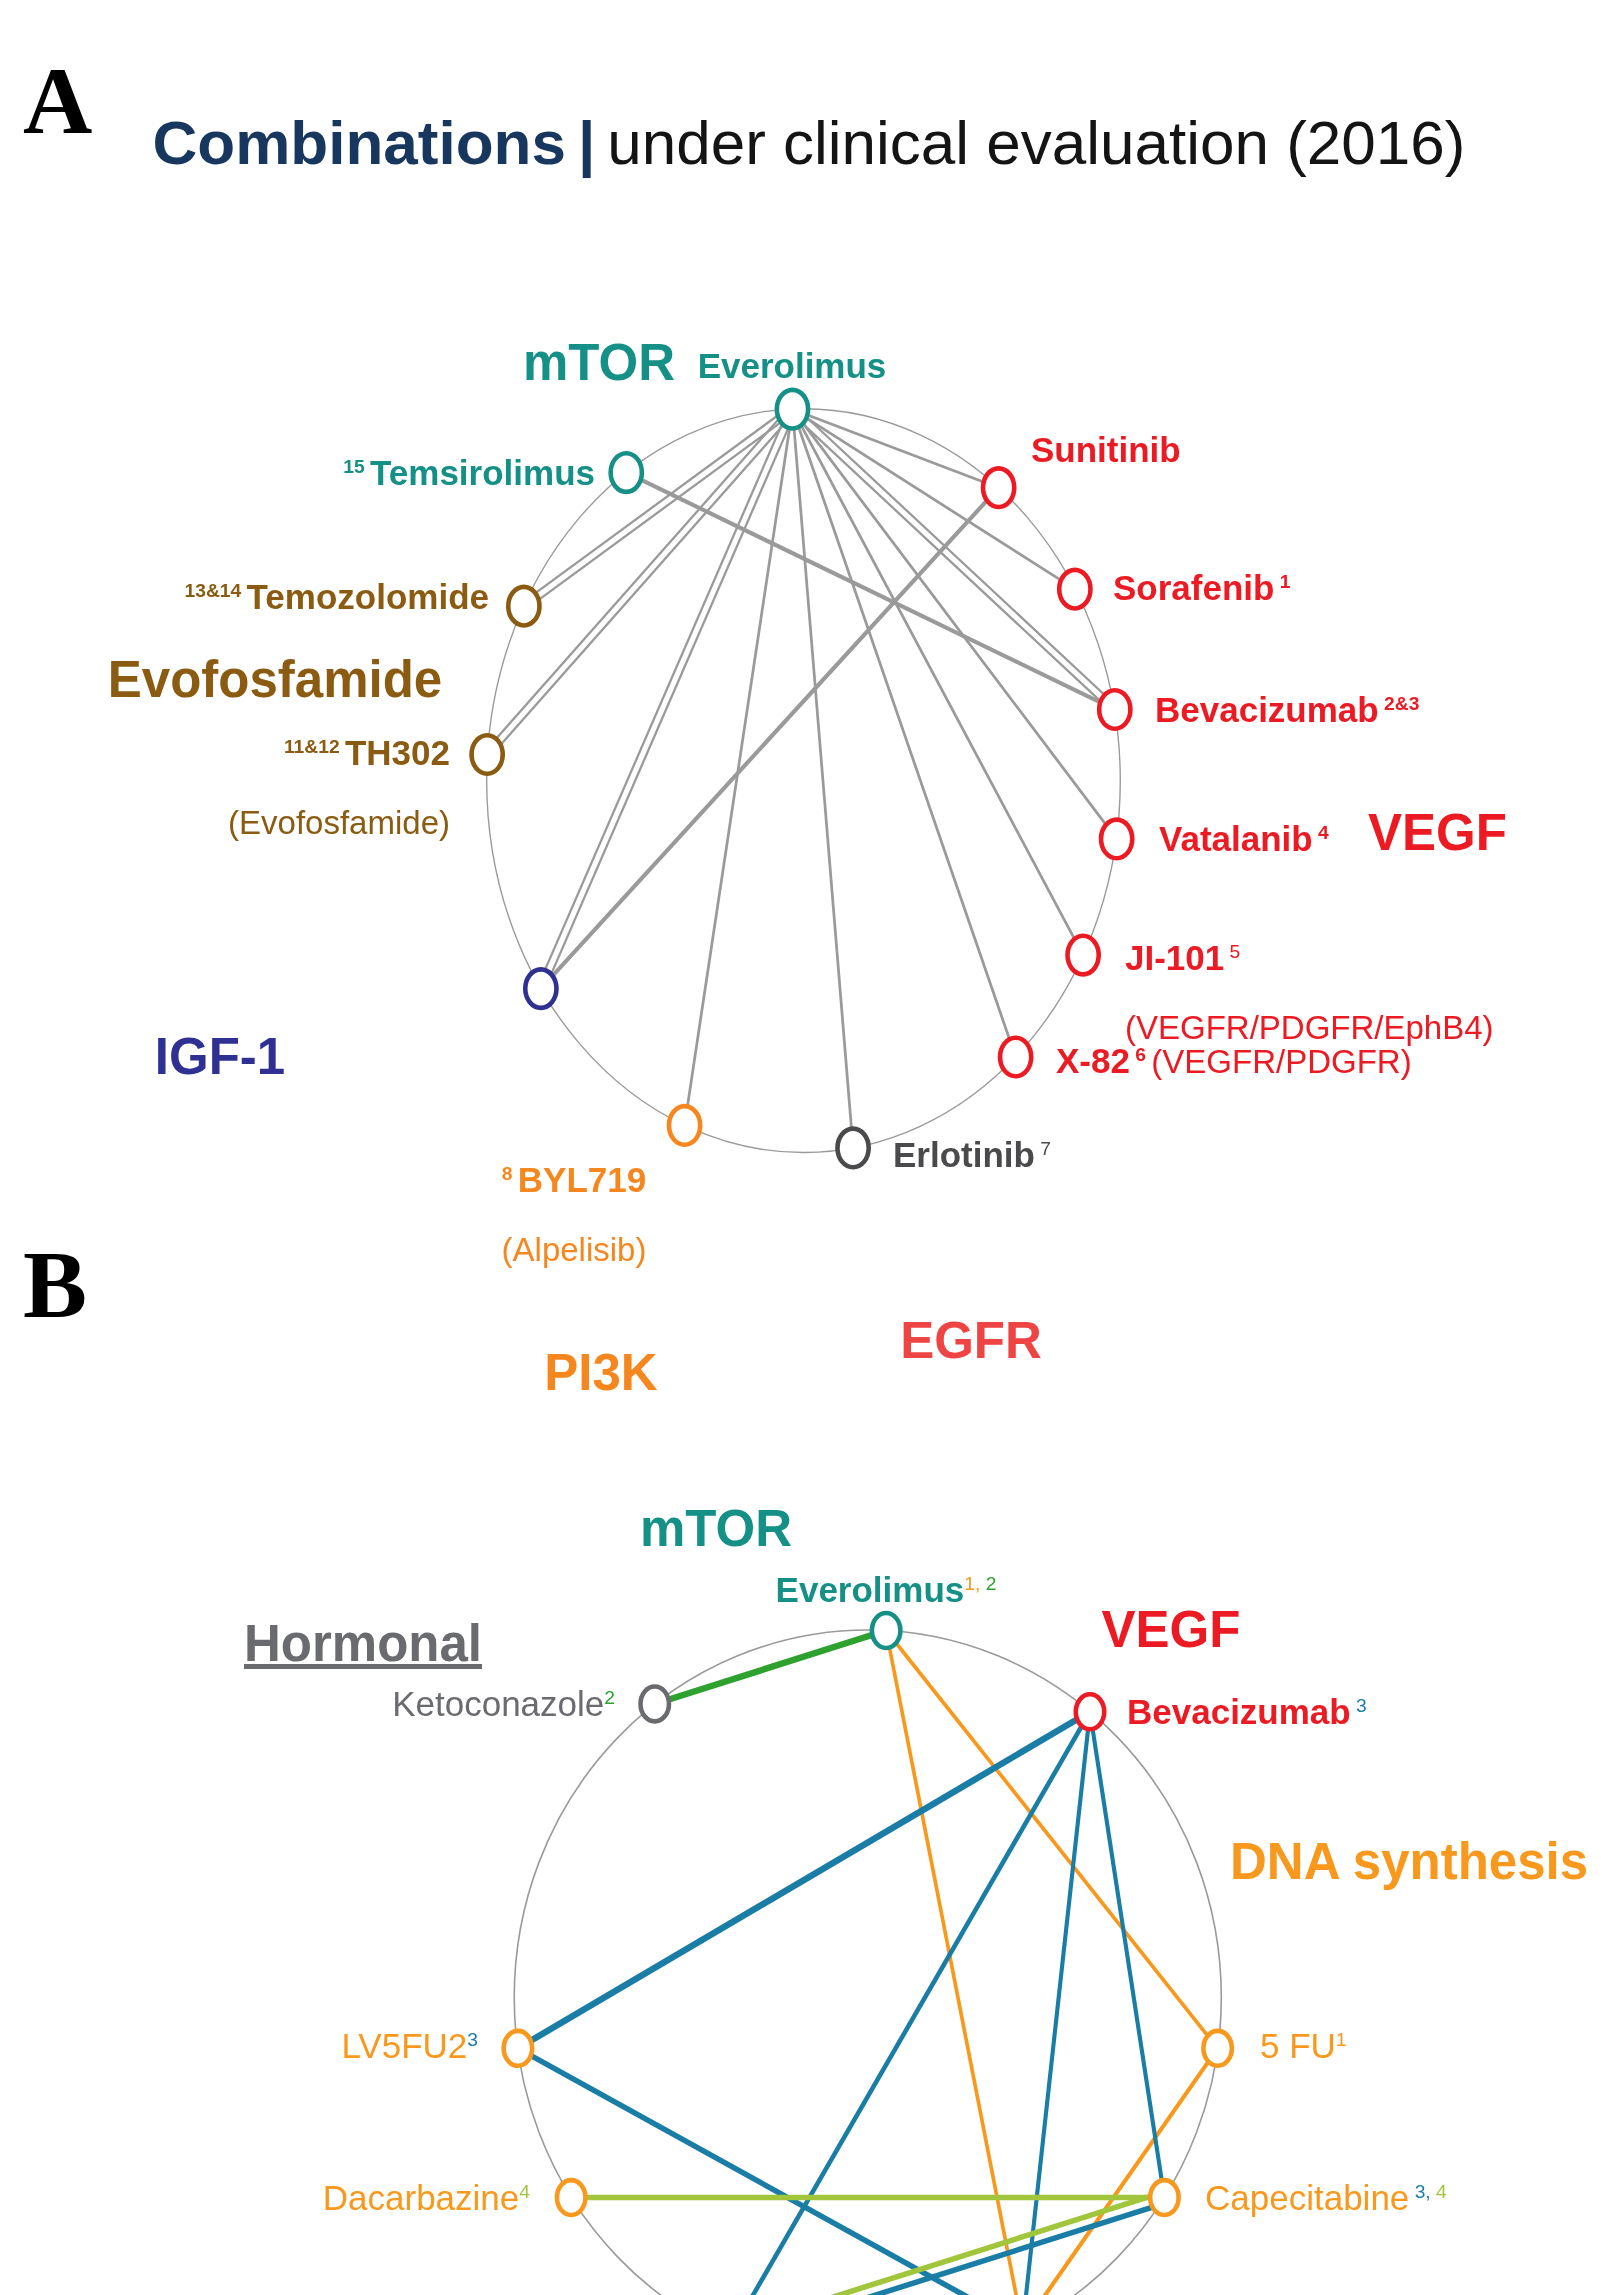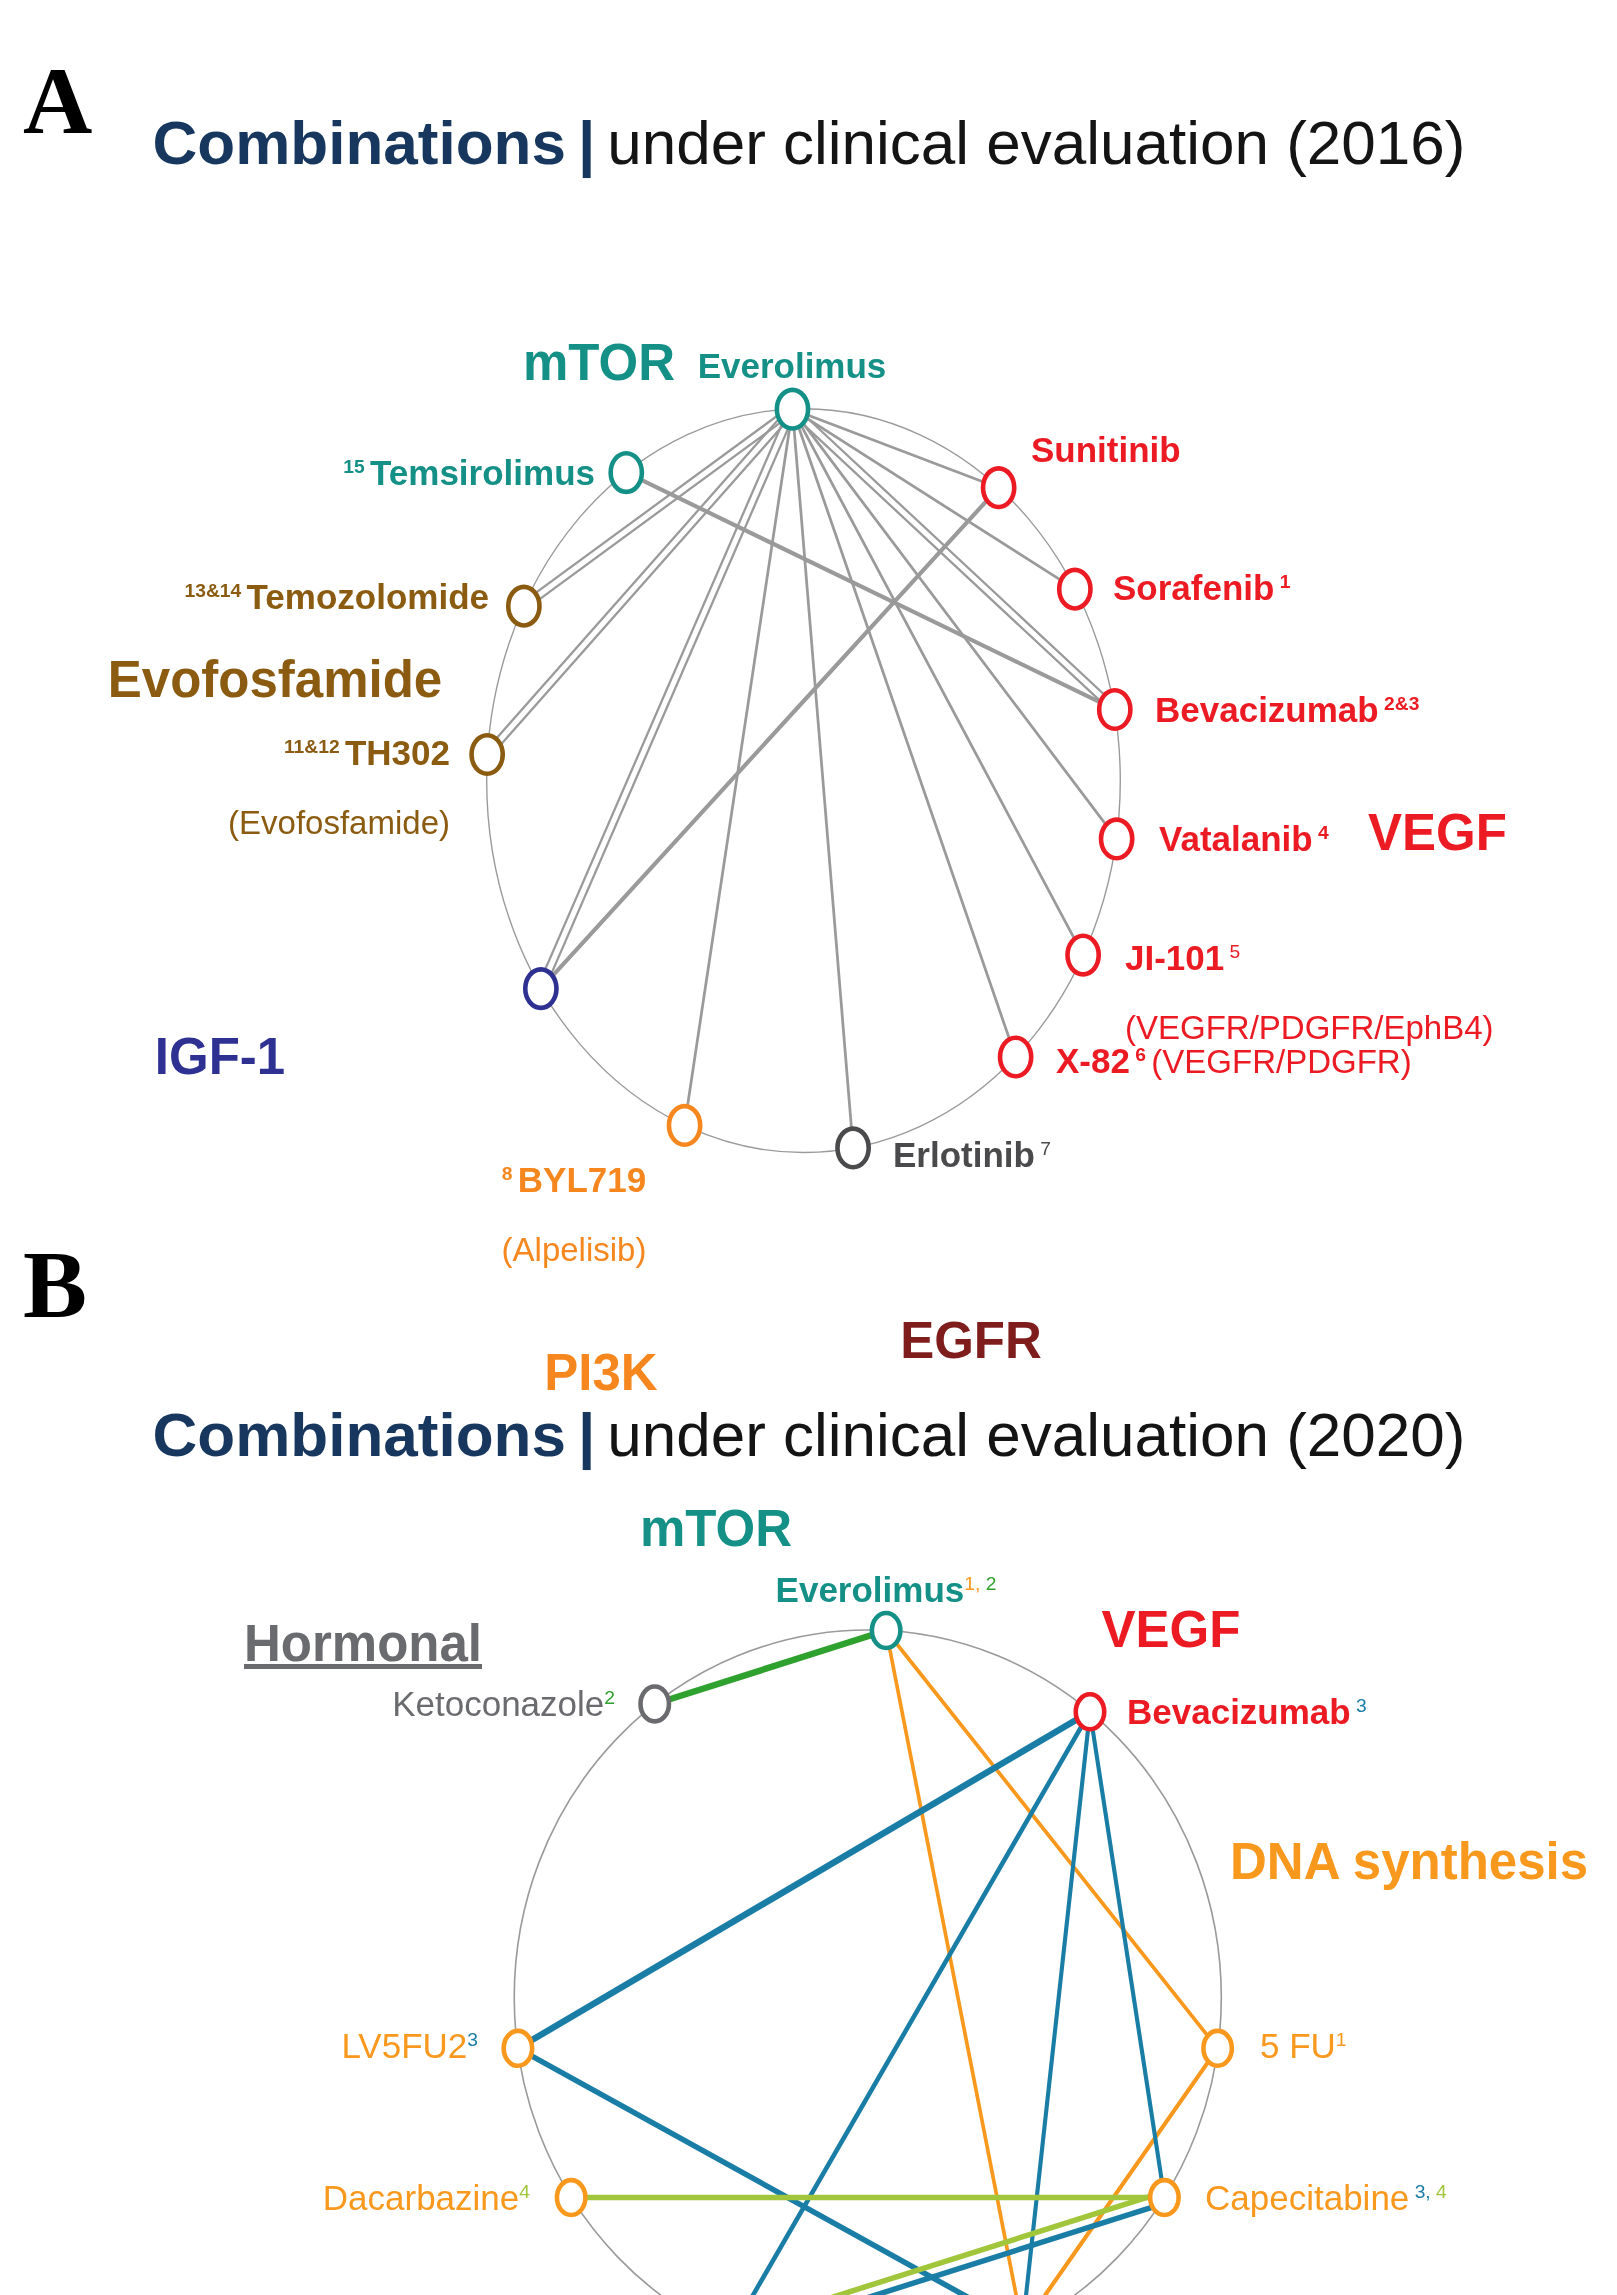--- a/index.html
+++ b/index.html
@@ -86,27 +86,24 @@
   <div class="lbl-layer" id="lbl-layer">
 
     <div class="corner" id="corner-a" style="left: 23px; top: 53px;"><span>A</span></div>
 
     <div class="ptitle" id="title-a" style="top: 106px;">
       <span class="strong" style="color: rgb(23, 55, 94);">Combinations</span><span class="bar" style="color: rgb(23, 55, 94);">|</span><span class="rest">under clinical evaluation (2016)</span>
     </div>
 
     <div class="corner" id="corner-b" style="left: 23px; top: 1237px;"><span>B</span></div>
 
-    <div class="ptitle" id="title-b" style="top: 1398px;">
-      <span class="strong" style="color: rgb(23, 55, 94);">Combinations</span><span class="bar" style="color: rgb(23, 55, 94);">|</span><span class="rest">under clinical evaluation (2020)</span>
-    </div>
 
   <div class="glabel" style="color: rgb(20, 144, 134); top: 333px; left: 599px; transform: translateX(-50%);">mTOR</div>
       <div class="glabel" style="color: rgb(236, 27, 35); top: 803px; left: 1368px;">VEGF</div>
-      <div class="glabel" style="color: #7f1d1d; top: 1311px; left: 971px; transform: translateX(-50%); text-align: center;">EGFR</div>
+      <div class="glabel" style="color: #ef4444; top: 1311px; left: 971px; transform: translateX(-50%); text-align: center;">EGFR</div>
       <div class="glabel" style="color: rgb(246, 135, 31); top: 1343px; left: 601px; transform: translateX(-50%);">PI3K</div>
       <div class="glabel" style="color: rgb(46, 49, 146); top: 1027px; left: 220px; transform: translateX(-50%);">IGF-1</div>
       <div class="glabel" style="color: rgb(138, 91, 16); top: 650px; left: 275px; transform: translateX(-50%);">Evofosfamide</div>
       <div class="nlabel" style="color: rgb(20, 144, 134); top: 331px; left: 792px; transform: translateX(-50%); text-align: center;">
         <div class="ln"><span class="b">Everolimus</span></div>
       </div>
       <div class="nlabel" style="color: rgb(20, 144, 134); top: 438px; right: 1023px; text-align: right;">
         <div class="ln"><span class="sup b">15 </span><span class="b">Temsirolimus</span></div>
       </div>
       <div class="nlabel" style="color: rgb(236, 27, 35); top: 415px; left: 1031px;">

